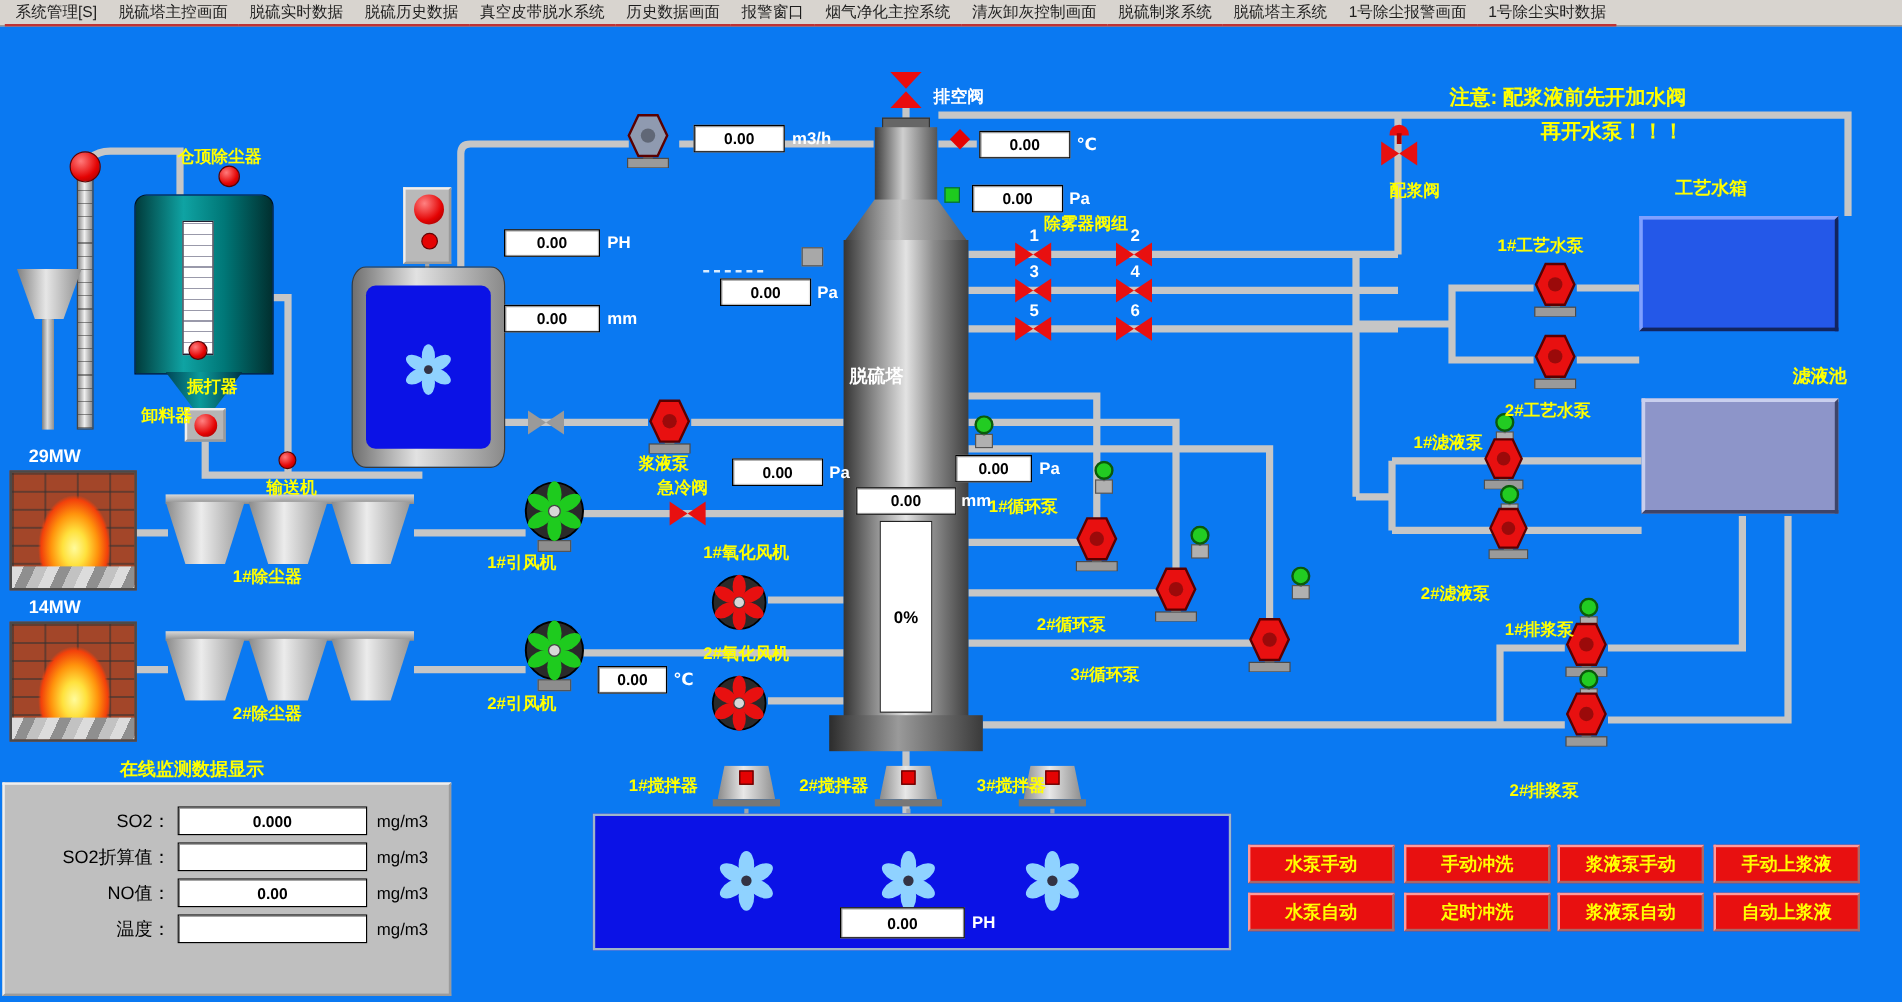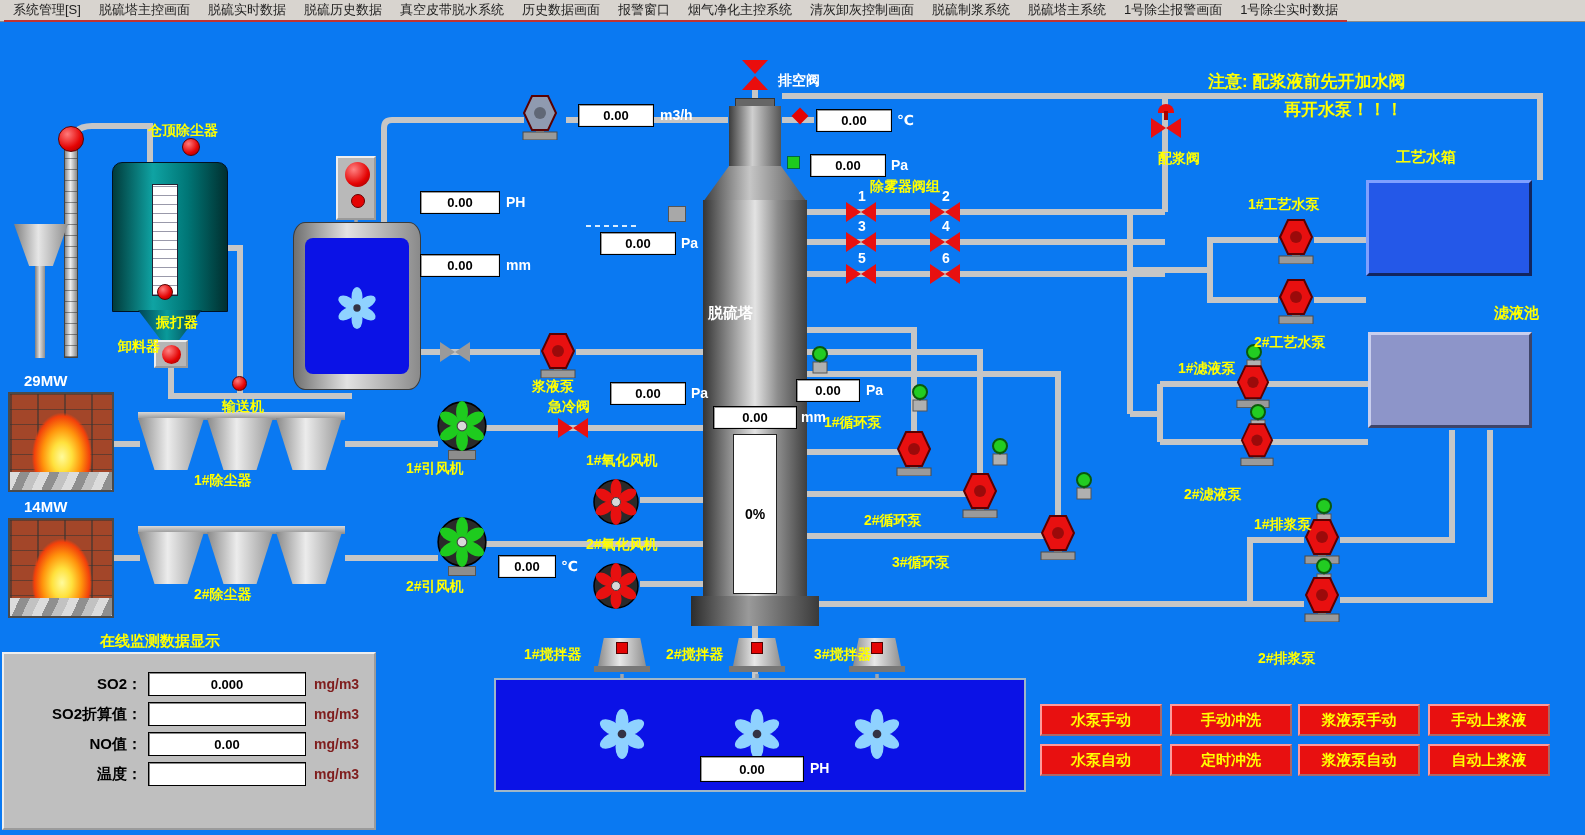--- a/index.html
+++ b/index.html
@@ -114,24 +114,24 @@
   .agmotor{position:absolute;width:48px;height:34px;z-index:4}
   .agmotor .body{position:absolute;left:0;top:0;width:48px;height:28px;background:linear-gradient(90deg,#8a8a8a,#e8e8e8 45%,#8f8f8f);clip-path:polygon(12% 0,88% 0,100% 100%,0 100%)}
   .agmotor .rs{position:absolute;left:18px;top:4px;width:12px;height:12px;background:#e40303;border:1px solid #500}
   .agmotor .plate{position:absolute;left:-4px;top:28px;width:56px;height:6px;background:#777}
   .pool{position:absolute;left:494px;top:678px;width:532px;height:114px;background:var(--water_blue,#0b12e6);
     border:2px solid #9fb6c8;z-index:2}
 
   
   .panel{position:absolute;left:2px;top:652px;width:374px;height:178px;background:#bfbfbf;border:2px outset #efefef;z-index:7}
   .prow{position:absolute;height:24px;display:flex;align-items:center}
-  .plabel{width:140px;text-align:right;font-weight:bold;font-size:15px;color:#000;padding-right:6px}
+  .plabel{width:140px;text-align:right;font-weight:normal;font-size:15px;color:#000;padding-right:6px}
   .pval{width:158px;height:24px;background:#fff;border:1px solid #000;box-shadow:inset 1px 1px 0 #888;
     font-weight:bold;font-size:13px;color:#000;display:flex;align-items:center;justify-content:center}
-  .punit{font-weight:bold;font-size:14px;color:#7f1d1d;padding-left:8px}
+  .punit{font-weight:normal;font-size:14px;color:#000000;padding-left:8px}
 
   
   .cbtn{position:absolute;width:122px;height:32px;background:var(--alarm_red,#e81010);color:var(--label_yellow,#ffff00);
     font-weight:bold;font-size:15px;border:2px outset #ff9a9a;display:flex;align-items:center;justify-content:center;
     cursor:pointer;z-index:7;font-family:"Liberation Sans",sans-serif}
 </style>
 </head>
 <body>
 
 <div id="stage">

